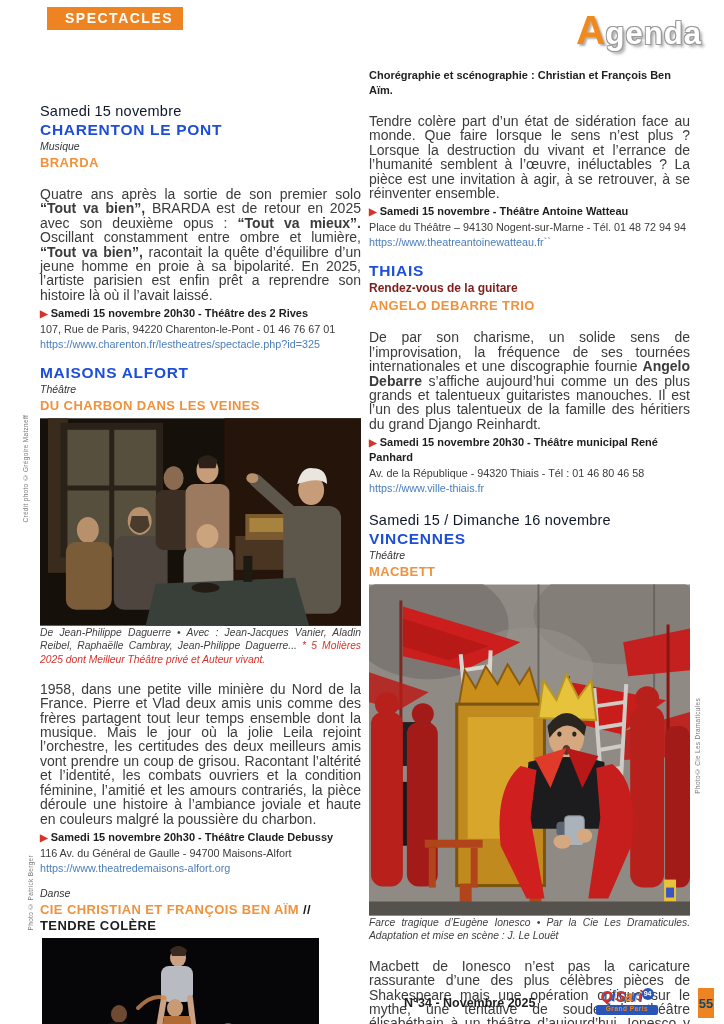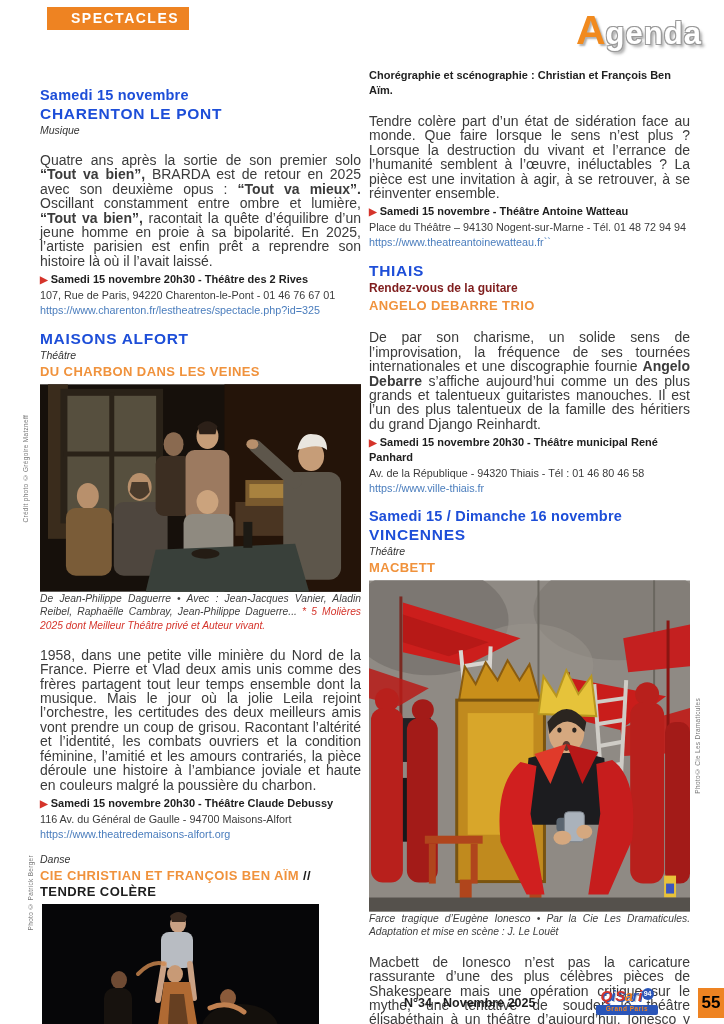--- a/index.html
+++ b/index.html
@@ -1,30 +1,30 @@
 <!DOCTYPE html>
 <html><head>
 <meta charset="utf-8">
 <style>
   html,body{margin:0;padding:0;background:#e8e8e8;}
   .page{position:relative;width:724px;height:1024px;background:#ffffff;overflow:hidden;
         font-family:"Liberation Sans",sans-serif;color:#3b3b3b;}
   
   .spectacles-box{position:absolute;left:47px;top:7px;background:#ee8322;color:#fff;
-        font-size:14px;font-weight:800;letter-spacing:1.5px;padding:3px 10px 4px 24px;}
+        font-size:14px;font-weight:800;letter-spacing:1.5px;padding:3px 10px 4px 18px;}
   .agenda-logo{position:absolute;left:576px;top:10px;font-weight:800;line-height:1;white-space:nowrap;}
   .agenda-a{color:#f18a1e;font-size:41px;text-shadow:2px 2px 2px rgba(80,80,80,.45);}
   .agenda-rest{color:#fff;font-size:31px;letter-spacing:1px;
         text-shadow:-1px -1px 0 #9a9a9a,1px -1px 0 #9a9a9a,-1px 1px 0 #9a9a9a,1px 1px 0 #9a9a9a,3px 3px 3px rgba(70,70,70,.45);}
   
   .col{position:absolute;width:321px;}
   #col-left{left:40px;top:86px;}
   #col-right{left:369px;top:68px;}
   .section{margin-bottom:12px;}
-  .date-red{color:#1d4ed8;font-size:14.5px;font-weight:700;letter-spacing:.2px;line-height:18px;}
+  .date-red{color:#0f172a;font-size:14.5px;font-weight:400;letter-spacing:.2px;line-height:18px;margin-top:16px;}
   .city{color:#1d4ed8;font-size:15.5px;font-weight:800;letter-spacing:.7px;line-height:19px;}
   .genre{font-style:italic;font-size:10.5px;color:#333;line-height:13px;margin-top:1px;}
   .show{color:#f0923c;font-size:13px;font-weight:800;letter-spacing:.4px;line-height:16px;margin-top:2px;}
   .festival{color:#7f1d1d;font-size:12px;font-weight:800;line-height:15px;margin-top:1px;}
   .lead{font-size:11px;font-weight:800;color:#222;line-height:15px;}
   .body-text{font-size:14px;line-height:14.4px;text-align:justify;color:#3b3b3b;margin-top:16px;}
   .event-line{font-size:11px;font-weight:800;color:#1e1e1e;margin-top:4px;line-height:15px;}
   .arrow{color:#d5342b;font-size:10px;margin-right:3px;}
   .addr{font-size:10.8px;color:#3b3b3b;line-height:14px;margin-top:1px;}
   a.link{font-size:10.8px;color:#4a7dbd;line-height:14px;margin-top:1px;display:block;text-decoration:none;}
@@ -42,37 +42,38 @@
   .issue{position:absolute;left:404px;top:996px;font-size:12.5px;font-weight:800;color:#1e1e1e;}
   .mag-logo{position:absolute;left:596px;top:988px;width:62px;text-align:center;line-height:1;}
   .mag-letters{font-size:15px;font-weight:800;font-style:italic;letter-spacing:-0.5px;}
   .lr{color:#d5342b;text-shadow:1px 1px 0 #2a55b8;}
   .lb{color:#2a55b8;text-shadow:1px 1px 0 #c9c9c9;}
   .lo{color:#ee8322;text-shadow:1px 1px 0 #2a55b8;}
   .badge94{display:inline-block;background:#2a55b8;color:#fff;font-size:7px;font-weight:800;
         border-radius:50%;width:12px;height:12px;line-height:12px;text-align:center;vertical-align:top;font-style:normal;}
   .mag-sub{margin-top:1px;background:#2a55b8;color:#ee8322;font-size:6.5px;font-weight:800;
         letter-spacing:.5px;padding:1px 0 2px 0;border-radius:2px;}
-  .page-num{position:absolute;left:698px;top:988px;width:26px;height:30px;background:#ee8322;
-        color:#000000;font-size:17px;font-weight:700;display:flex;align-items:center;justify-content:center;}
+  .page-num{position:absolute;left:698px;top:988px;width:16px;height:30px;background:#ee8322;
+        color:#0c4a6e;font-size:13px;font-weight:700;display:flex;align-items:center;justify-content:center;}
 </style>
 </head>
 <body>
 
 <div class="page">
 
   <div class="spectacles-box">SPECTACLES</div>
   <div class="agenda-logo"><span class="agenda-a">A</span><span class="agenda-rest">genda</span></div>
 
   <div class="col" id="col-left">
 
     <section class="section">
       <div class="date-red">Samedi 15 novembre</div>
       <div class="city">CHARENTON LE PONT</div>
       <div class="genre">Musique</div>
+      <div class="show">BRARDA</div>
       <div class="body-text"><span>Quatre ans après la sortie de son premier solo </span><span class="b">“Tout va bien”,</span><span> BRARDA est de retour en 2025 avec son deuxième opus : </span><span class="b">“Tout va mieux”.</span><span> Oscillant constamment entre ombre et lumière, </span><span class="b">“Tout va bien”,</span><span> racontait la quête d’équilibre d’un jeune homme en proie à sa bipolarité.  En 2025, l’artiste parisien est enfin prêt a reprendre son histoire là où il l’avait laissé.</span></div>
       <div class="event-line"><span class="arrow">▶</span><span>Samedi 15 novembre 20h30 - Théâtre des 2 Rives</span></div>
       <div class="addr">107, Rue de Paris, 94220 Charenton-le-Pont - 01 46 76 67 01</div>
       <a class="link" href="#">https://www.charenton.fr/lestheatres/spectacle.php?id=325</a>
     </section>
 
     <section class="section">
       <div class="city">MAISONS ALFORT</div>
       <div class="genre">Théâtre</div>
       <div class="show">DU CHARBON DANS LES VEINES</div>

